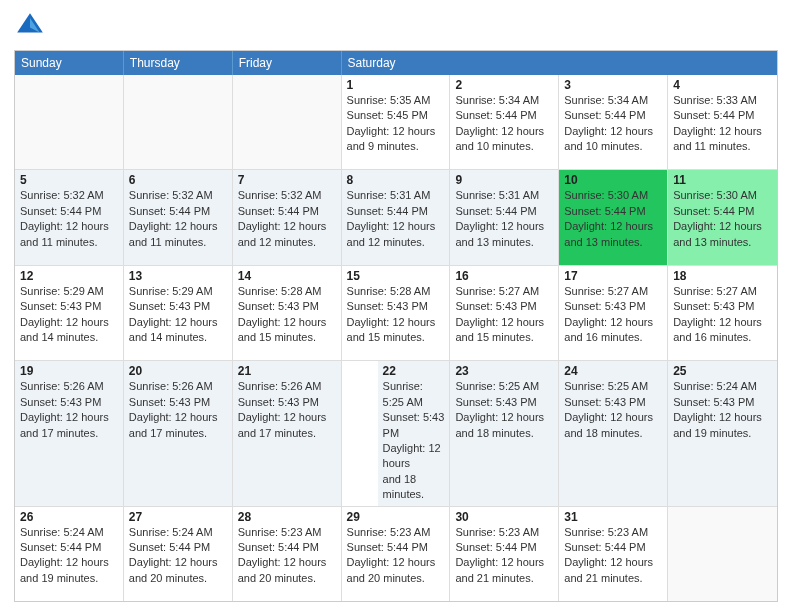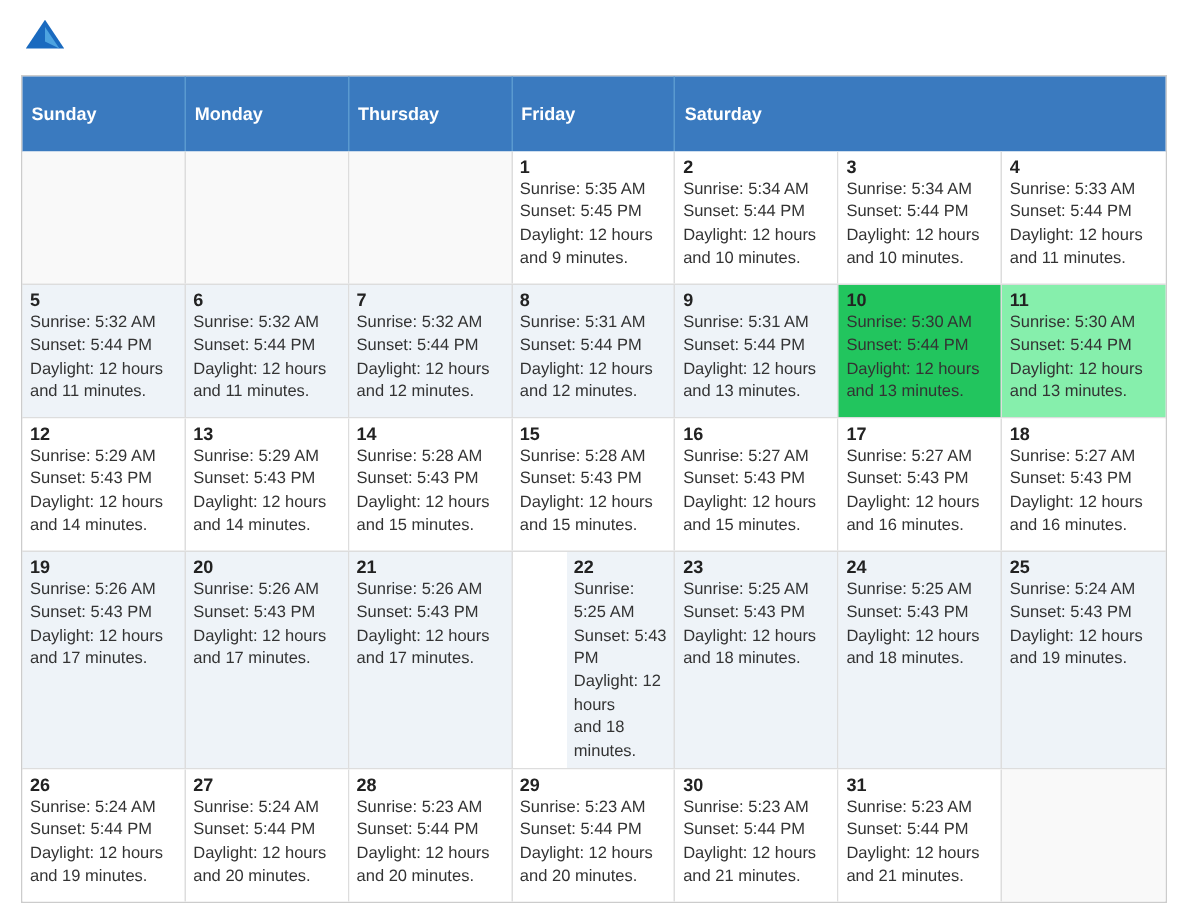--- a/index.html
+++ b/index.html
@@ -59,22 +59,22 @@
       border: 1px solid #ccc;
     }
     .cal-header-row {
       display: grid;
       grid-template-columns: repeat(7, 1fr);
       background: #3a7abf;
     }
     .cal-header-cell {
       color: #fff;
       font-size: 12px;
-      font-weight: bold;
-      padding: 18px 6px;
+      font-weight: normal;
+      padding: 5px 6px;
       text-align: left;
       border-right: 1px solid #5a9ad0;
     }
     .cal-header-cell:last-child { border-right: none; }
     .cal-body {
       flex: 1;
       display: flex;
       flex-direction: column;
     }
     .cal-row {
@@ -125,21 +125,20 @@
     </div>
     <div class="title-block">
       <div class="month-title"></div>
       <div class="subtitle"></div>
     </div>
   </div>
 
   <div class="calendar">
     <div class="cal-header-row">
     <div class="cal-header-cell">Sunday</div>
-        <div class="cal-header-cell">Monday</div>
         <div class="cal-header-cell">Thursday</div>
         <div class="cal-header-cell">Friday</div>
         <div class="cal-header-cell">Saturday</div>
       </div>
     <div class="cal-body">
     <div class="cal-row">
           <div class="cal-cell empty"></div>
           <div class="cal-cell empty"></div>
           <div class="cal-cell empty"></div>
           <div class="cal-cell">

